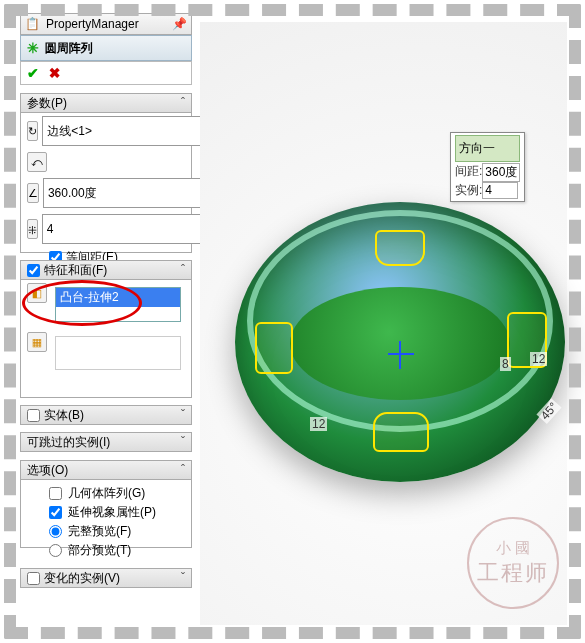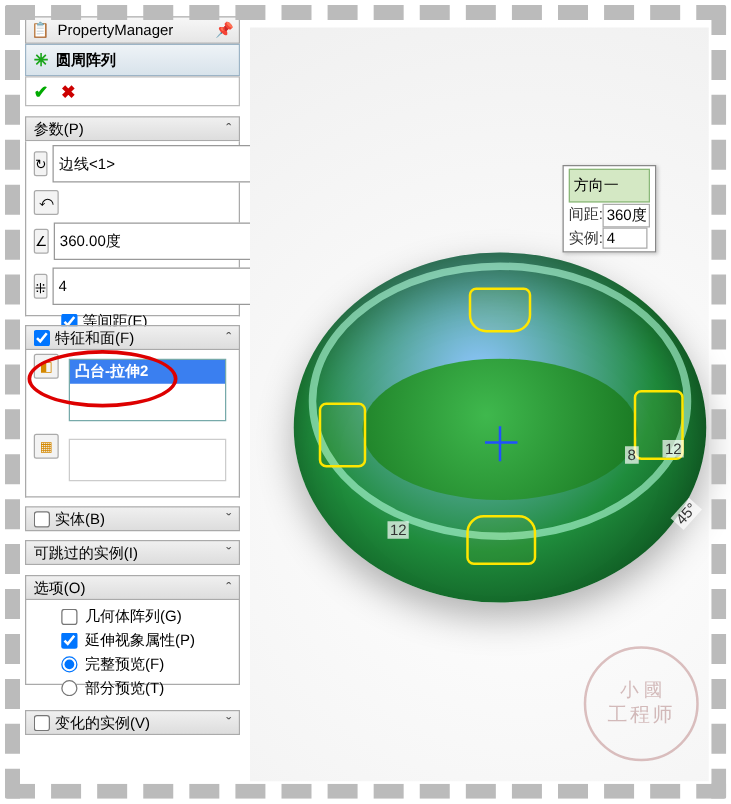--- a/index.html
+++ b/index.html
@@ -14,38 +14,38 @@
   .section-hdr { position:absolute; left:20px; width:172px; height:20px; background:linear-gradient(#f0f0f0,#ddd); border:1px solid #aaa; display:flex; align-items:center; padding:0 6px; }
   .section-hdr .chev{margin-left:auto; color:#555;}
   .section-body { position:absolute; left:20px; width:172px; background:#fff; border:1px solid #aaa; border-top:none; }
   .row { display:flex; align-items:center; gap:4px; padding:3px 6px; }
   .row input[type=text]{ flex:1; height:30px; border:1px solid #999; padding:0 4px; background:#fff; }
   .spin { display:flex; flex-direction:column; }
   .spin div{ width:14px;height:9px;border:1px solid #888;background:#eee;font-size:7px;text-align:center;line-height:7px;cursor:pointer;}
   .ico { width:20px;height:20px;border:1px solid #aaa;background:#f3f3f3;display:flex;align-items:center;justify-content:center;font-size:11px;border-radius:2px;}
   .cb-row{display:flex;align-items:center;gap:4px;padding:2px 6px 4px 28px;}
   .cb-row input{margin:0;}
-  .sec2-list { margin:4px; border:1px solid #7aa; background:#fff; height:50px;font-weight:bold; }
+  .sec2-list { margin:4px; border:1px solid #7aa; background:#fff; height:35px; }
   .sec2-sel { background:#3a7ff0; color:#fff; padding:1px 4px; }
   .red-circ { position:absolute; left:22px; top:280px; width:120px; height:46px; border:3px solid #d00; border-radius:50%; z-index:3; pointer-events:none;}
   .box2 { margin:4px; border:1px solid #ccc; background:#fff; height:34px; }
   .opt-row{display:flex;align-items:center;gap:6px;padding:1px 6px 1px 28px;}
   .viewport { position:absolute; left:200px; top:22px; right:18px; bottom:18px; background:radial-gradient(circle at 60% 62%, #fff,#f0f0f0); }
   .bowl{ position:absolute; left:35px; top:180px; width:330px; height:280px; }
   .bowl .outer{position:absolute;inset:0;border-radius:50%;background:radial-gradient(circle at 45% 35%,#8ec5ff,#1f8c3c 55%,#0f5822 80%);box-shadow:0 30px 40px -10px rgba(0,0,0,.35) inset,0 12px 30px rgba(0,0,0,.3);}
   .bowl .rim{position:absolute;left:12px;top:8px;right:12px;bottom:50px;border-radius:50%;border:6px solid rgba(180,255,220,.6);}
   .floor{position:absolute;left:55px;top:85px;right:55px;bottom:82px;border-radius:50%;background:radial-gradient(circle at 45% 40%,#3fb84d,#16721e);}
   .hilite{position:absolute;border:2px solid #ffe600;background:rgba(255,230,0,.05);}
   .arrow{position:absolute;left:50%;top:55%;width:30px;height:30px;transform:translate(-50%,-50%);} .arrow::before,.arrow::after{content:"";position:absolute;background:#2050ff;} .arrow::before{left:14px;top:0;width:2px;height:28px;} .arrow::after{left:3px;top:12px;width:26px;height:2px;}
   .callout{position:absolute;left:445px;top:130px;background:#fff;border:1px solid #888;padding:2px 4px;font-size:11px;box-shadow:1px 1px 3px rgba(0,0,0,.2);}
   .callout .t{background:#d4e8c4;border:1px solid #8bb87a;padding:4px 3px;margin-bottom:1px;}
   .callout .r{display:flex;gap:0;} .callout .r span:first-child{color:#333;} .callout .r .v{border:1px solid #aaa;padding:0 2px;min-width:36px;}
   .dims{position:absolute;color:#333;font-size:12px;background:rgba(255,255,255,.7);padding:0 2px;}
   .watermark{position:absolute;right:26px;bottom:34px;width:92px;height:92px;border:2px solid rgba(160,80,80,.35);border-radius:50%;display:flex;flex-direction:column;align-items:center;justify-content:center;color:rgba(140,70,70,.35);}
-  .watermark .l1{font-size:15px;} .watermark .l2{font-size:16px;letter-spacing:2px;}
+  .watermark .l1{font-size:15px;} .watermark .l2{font-size:22px;letter-spacing:2px;}
 </style>
 </head>
 <body>
 
 <div class="stamp-frame"></div>
 
 <div class="pm-header">
   <span>📋</span>
   <span>PropertyManager</span>
   <span class="pin">📌</span>

